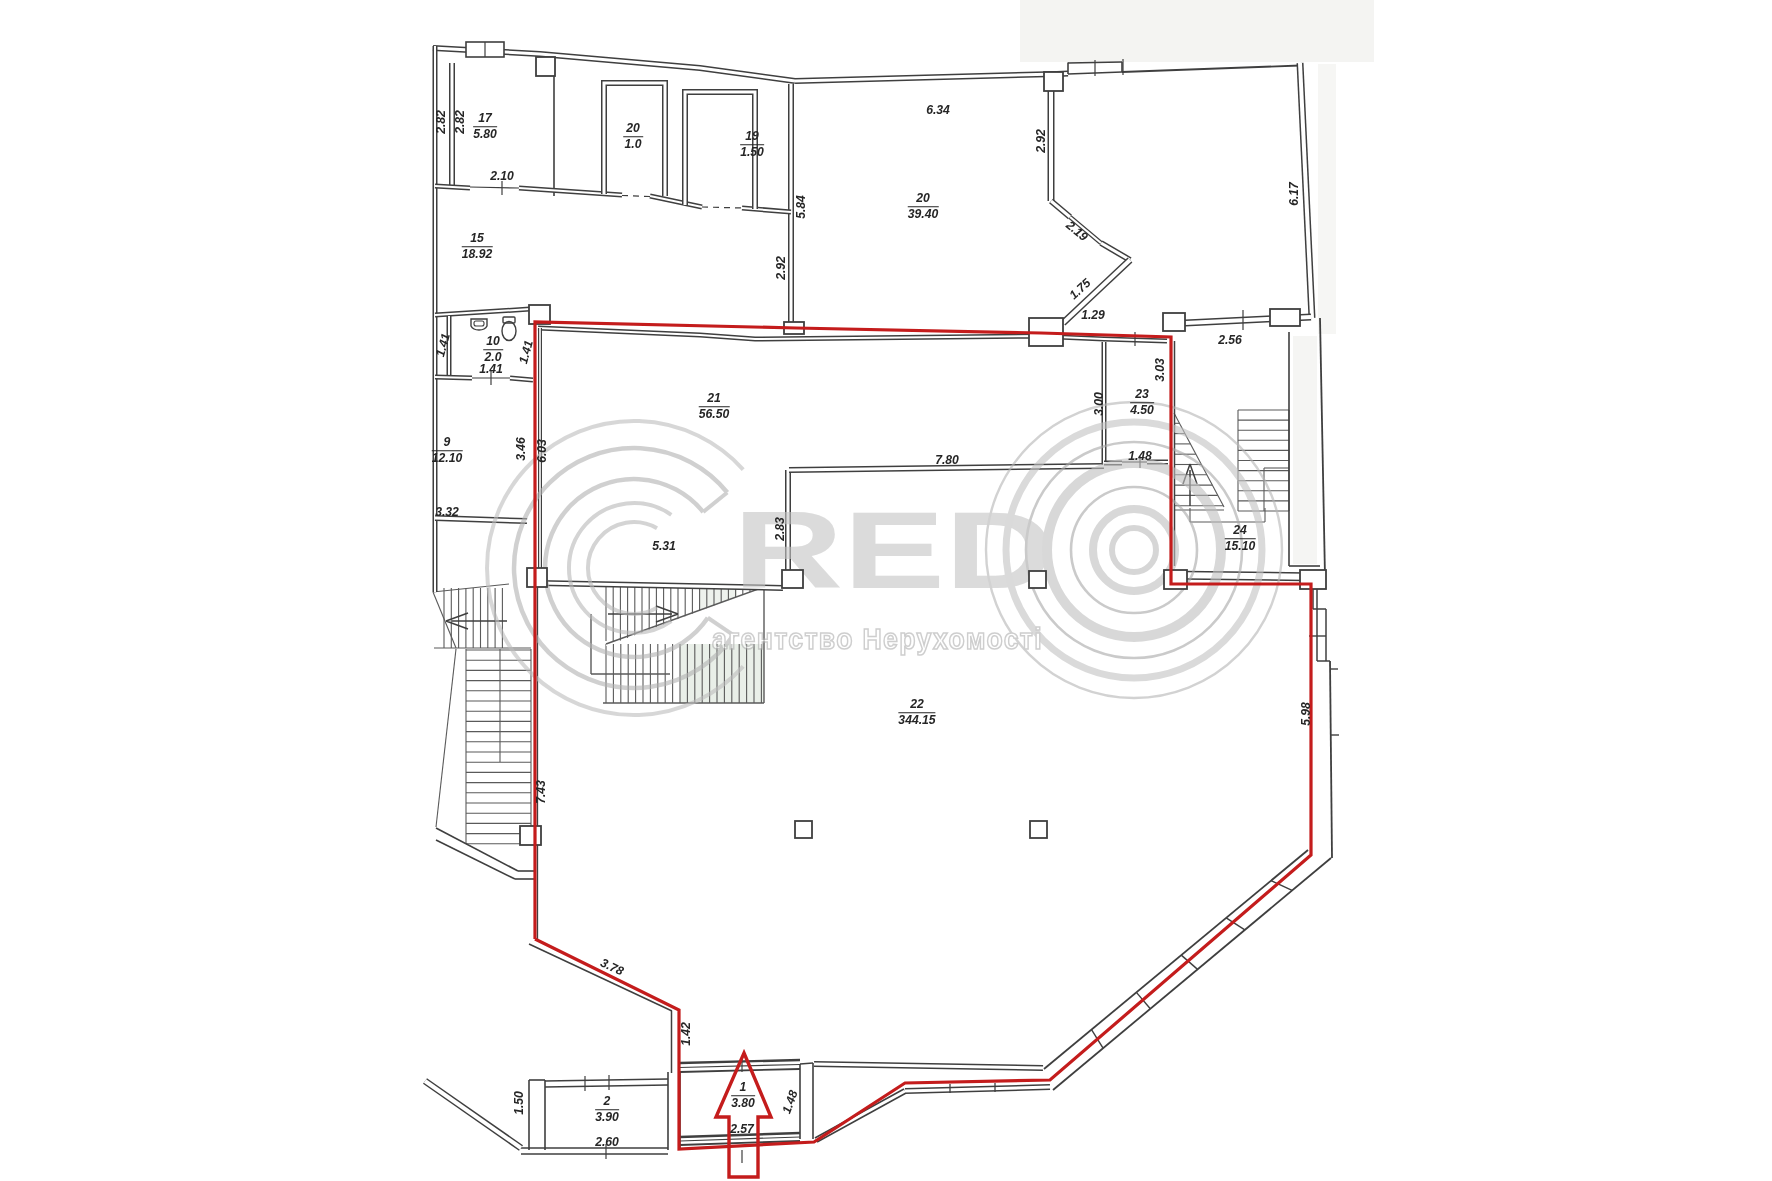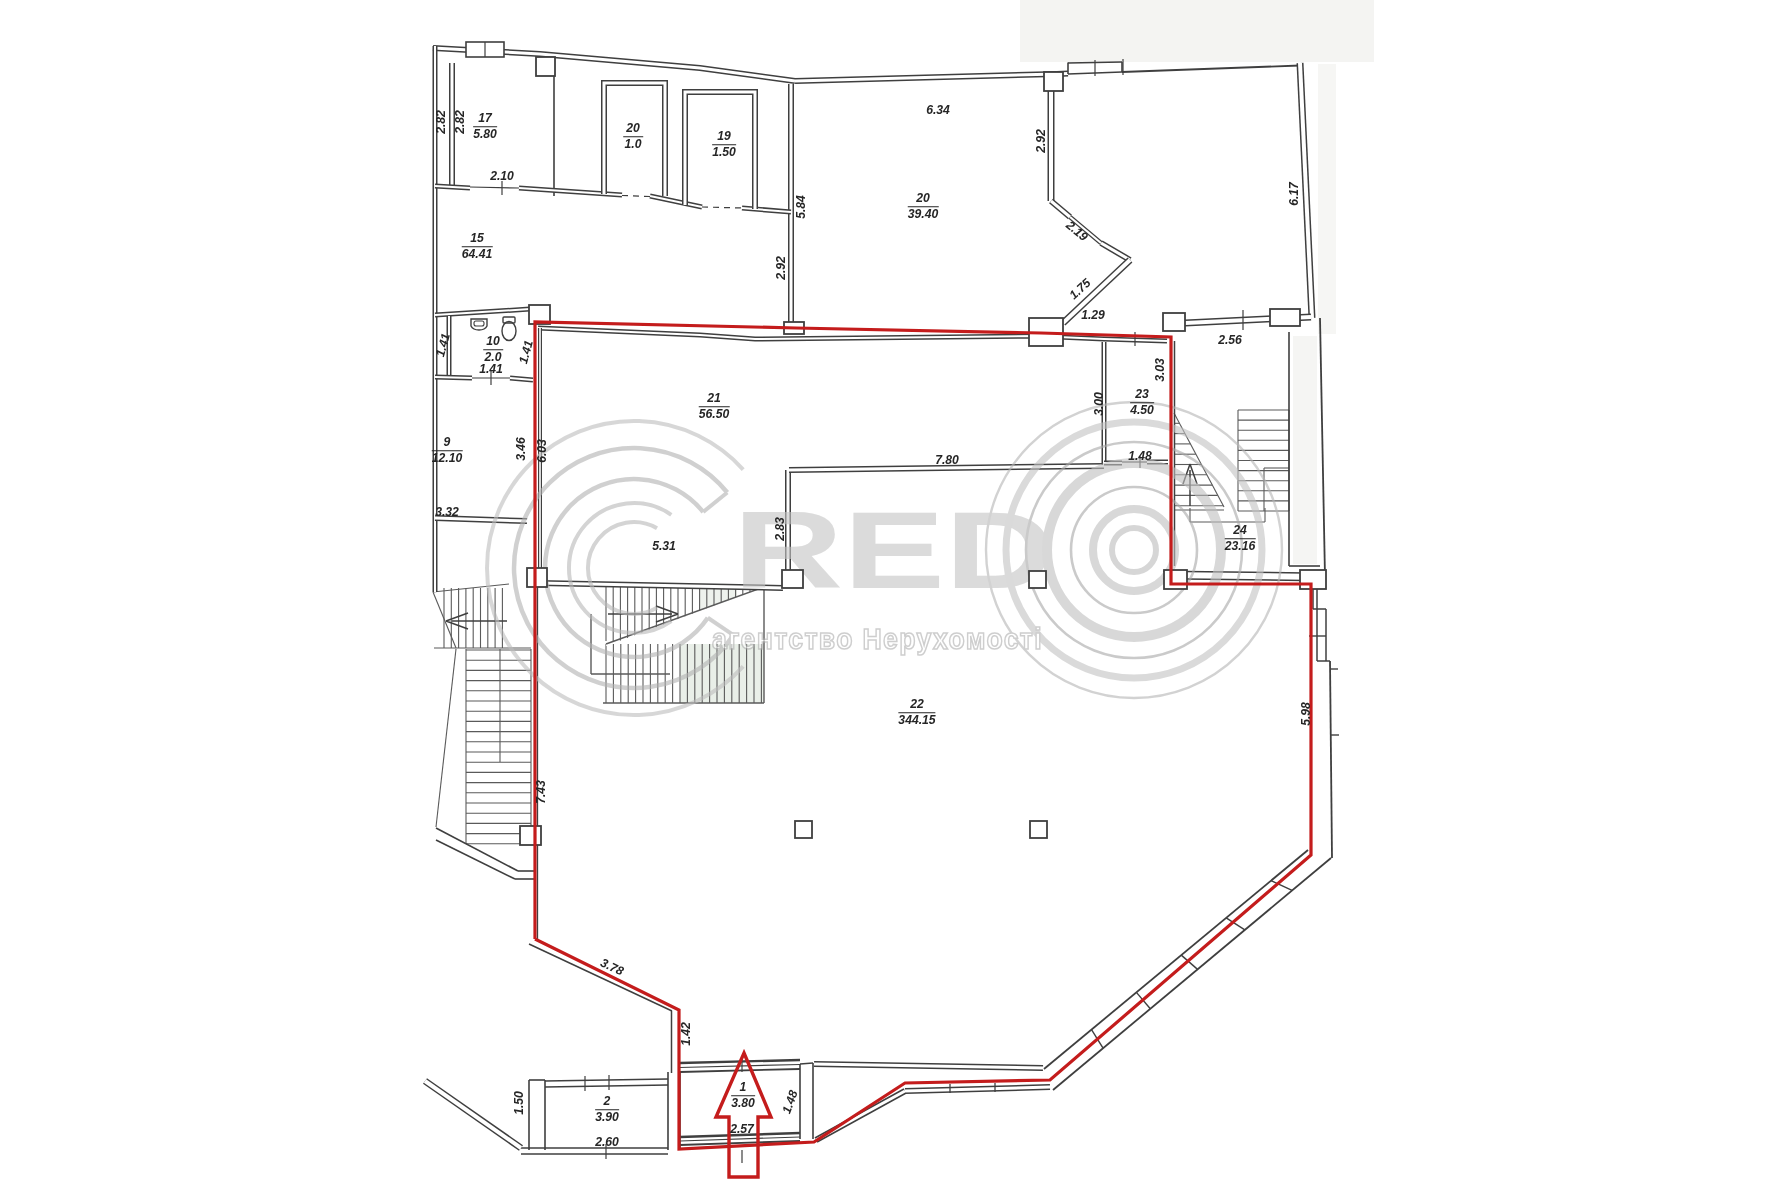--- a/index.html
+++ b/index.html
@@ -396,27 +396,27 @@
 <path d="M744,1053 L771,1117 L758,1117 L758,1177 L729,1177 L729,1117 L716,1117 Z" fill="none" stroke="#c41c1c" stroke-width="3.4"></path>
 </svg>
 <div class="lbl" style="left:485px;top:127px">
       <span class="u">17</span>
       <span>5.80</span>
     </div>
 <div class="lbl" style="left:633px;top:137px">
       <span class="u">20</span>
       <span>1.0</span>
     </div>
-<div class="lbl" style="left:724px;top:145px">
+<div class="lbl" style="left:752px;top:145px">
       <span class="u">19</span>
       <span>1.50</span>
     </div>
 <div class="lbl" style="left:477px;top:247px">
       <span class="u">15</span>
-      <span>64.41</span>
+      <span>18.92</span>
     </div>
 <div class="lbl" style="left:493px;top:350px">
       <span class="u">10</span>
       <span>2.0</span>
     </div>
 <div class="lbl" style="left:447px;top:451px">
       <span class="u">9</span>
       <span>12.10</span>
     </div>
 <div class="lbl" style="left:923px;top:207px">
@@ -426,21 +426,21 @@
 <div class="lbl" style="left:714px;top:407px">
       <span class="u">21</span>
       <span>56.50</span>
     </div>
 <div class="lbl" style="left:1142px;top:403px">
       <span class="u">23</span>
       <span>4.50</span>
     </div>
 <div class="lbl" style="left:1240px;top:539px">
       <span class="u">24</span>
-      <span>23.16</span>
+      <span>15.10</span>
     </div>
 <div class="lbl" style="left:917px;top:713px">
       <span class="u">22</span>
       <span>344.15</span>
     </div>
 <div class="lbl" style="left:607px;top:1110px">
       <span class="u">2</span>
       <span>3.90</span>
     </div>
 <div class="lbl" style="left:743px;top:1096px">

